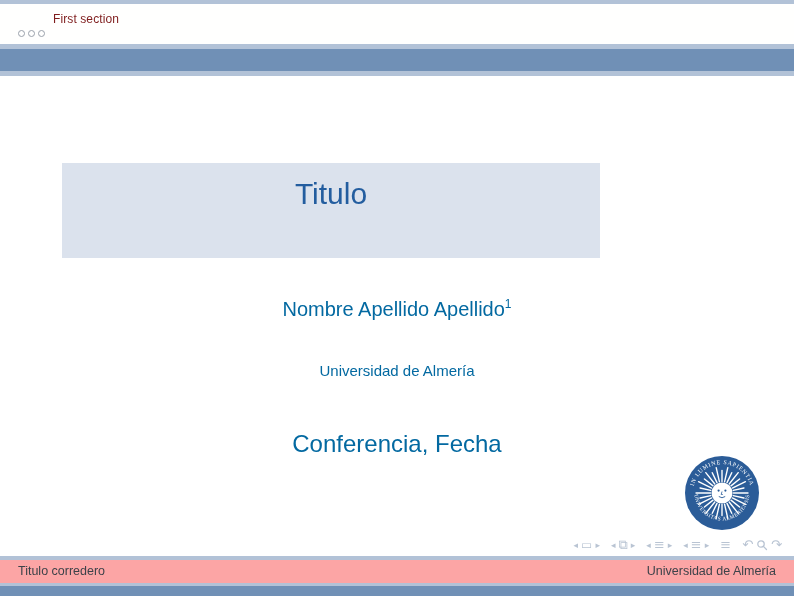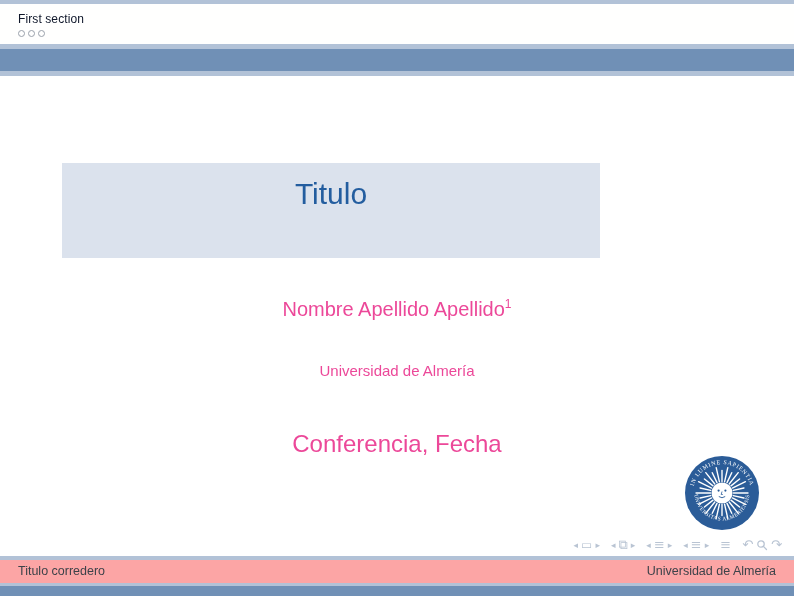--- a/index.html
+++ b/index.html
@@ -12,32 +12,32 @@
   .bar-blue{background:#7090b6;}
   .strip-top{top:0;height:4px;}
   .headline{top:4px;height:40px;background:#fffffe;}
   .sep1{top:44px;height:5px;}
   .titlebar-blue{top:49px;height:22px;}
   .sep2{top:71px;height:5px;}
 
   .section-block{position:absolute;top:12px;}
   .section-left{left:18px;}
   .section-right{right:18px;}
-  .section-label{font-size:12px;line-height:14px;color:#0f172a;letter-spacing:.1px;cursor:pointer;}
+  .section-label{font-size:12px;line-height:14px;color:#7f1d1d;letter-spacing:.1px;cursor:pointer;margin-left:35px;}
   .dots{display:flex;gap:3px;margin-top:4px;}
   .dot{width:7px;height:7px;border:1.5px solid #9aa1ab;border-radius:50%;box-sizing:border-box;cursor:pointer;}
 
   .titleblock{
     position:absolute;left:62px;top:163px;width:538px;height:95px;
     background:#dbe2ed;text-align:center;
   }
   .title{margin-top:14px;font-size:30px;line-height:34px;color:#235d9f;}
   .subtitle{margin-top:7px;font-size:19px;line-height:22px;color:#30619b;}
 
-  .centerline{position:absolute;left:0;width:794px;text-align:center;color:#ec4899;}
+  .centerline{position:absolute;left:0;width:794px;text-align:center;color:#0369a1;}
   .author-line{top:297px;font-size:20px;}
   .author-line sup{font-size:12px;}
   .institute-block{top:360px;font-size:15px;line-height:21px;}
   .institute-block sup{font-size:9.5px;}
   .date-line{top:430px;font-size:24px;}
 
   .seal{position:absolute;left:684px;top:455px;width:76px;height:76px;}
 
   .nav{
     position:absolute;right:12px;top:536px;height:18px;

